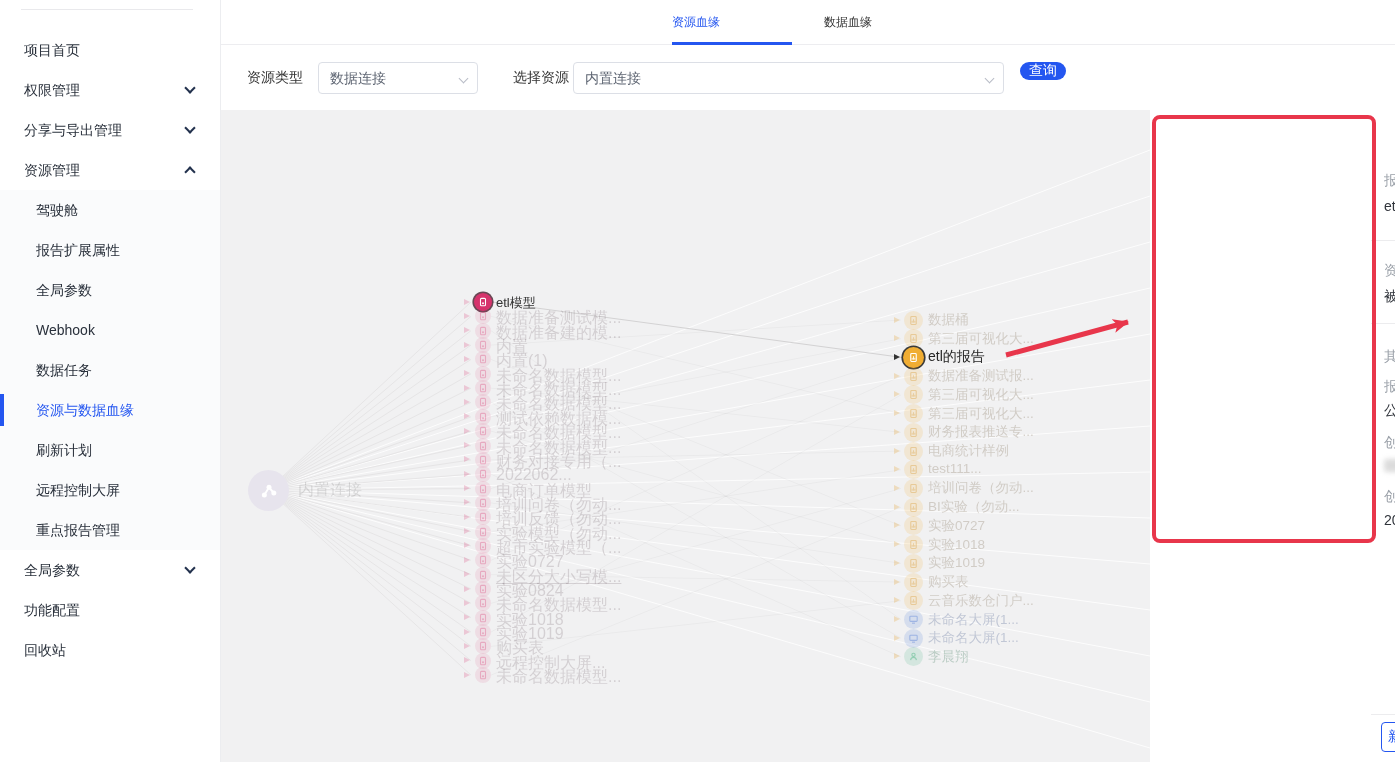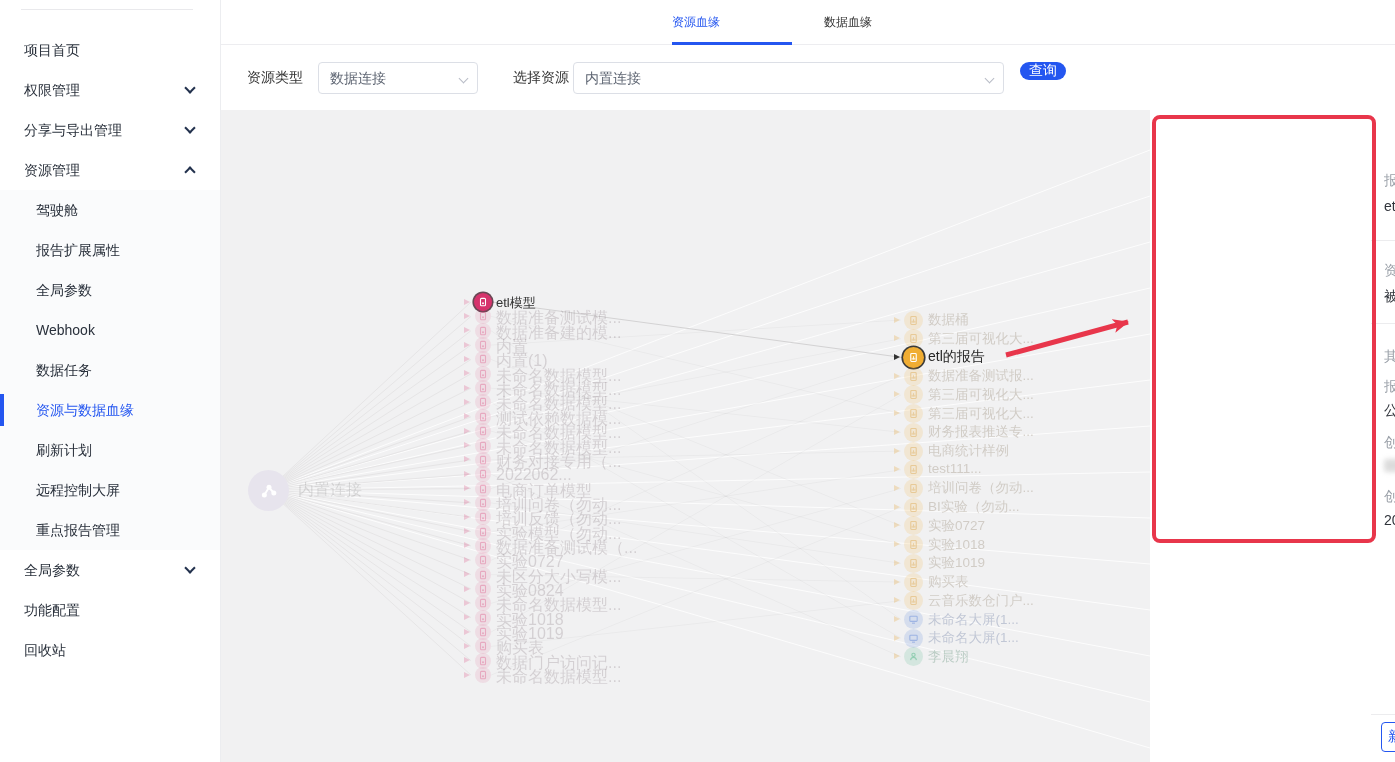--- a/index.html
+++ b/index.html
@@ -318,37 +318,37 @@
           </svg>
         </div>
         <div class="glabel " style="left: 275px; top: 413.6px;">实验模型（勿动...</div>
         <div class="garrow" style="left: 243px; top: 432.45px; border-left: 6px solid rgba(214, 51, 108, 0.22);"></div>
         <div class="gnode" style="left: 254px; top: 427.95px; width: 16px; height: 16px; background: rgba(214, 51, 108, 0.1);">
           <svg width="10" height="10" viewBox="0 0 12 12">
             <rect x="3" y="1.6" width="6" height="8.8" rx="1.2" fill="none" stroke="rgba(214,51,108,0.30)" stroke-width="1.3"></rect>
             <circle cx="6" cy="7.6" r="1.2" fill="rgba(214,51,108,0.30)"></circle>
           </svg>
         </div>
-        <div class="glabel " style="left: 275px; top: 427.95px;">数据准备测试模（...</div>
+        <div class="glabel " style="left: 275px; top: 427.95px;">超市实验模型（...</div>
         <div class="garrow" style="left: 243px; top: 446.8px; border-left: 6px solid rgba(214, 51, 108, 0.22);"></div>
         <div class="gnode" style="left: 254px; top: 442.3px; width: 16px; height: 16px; background: rgba(214, 51, 108, 0.1);">
           <svg width="10" height="10" viewBox="0 0 12 12">
             <rect x="3" y="1.6" width="6" height="8.8" rx="1.2" fill="none" stroke="rgba(214,51,108,0.30)" stroke-width="1.3"></rect>
             <circle cx="6" cy="7.6" r="1.2" fill="rgba(214,51,108,0.30)"></circle>
           </svg>
         </div>
         <div class="glabel " style="left: 275px; top: 442.3px;">实验0727</div>
         <div class="garrow" style="left: 243px; top: 461.15px; border-left: 6px solid rgba(214, 51, 108, 0.22);"></div>
         <div class="gnode" style="left: 254px; top: 456.65px; width: 16px; height: 16px; background: rgba(214, 51, 108, 0.1);">
           <svg width="10" height="10" viewBox="0 0 12 12">
             <rect x="3" y="1.6" width="6" height="8.8" rx="1.2" fill="none" stroke="rgba(214,51,108,0.30)" stroke-width="1.3"></rect>
             <circle cx="6" cy="7.6" r="1.2" fill="rgba(214,51,108,0.30)"></circle>
           </svg>
         </div>
-        <div class="glabel " style="left: 275px; top: 456.65px;">未区分大小写模...</div>
+        <div class="glabel " style="left: 275px; top: 456.65px; text-decoration: underline;">未区分大小写模...</div>
         <div class="garrow" style="left: 243px; top: 475.5px; border-left: 6px solid rgba(214, 51, 108, 0.22);"></div>
         <div class="gnode" style="left: 254px; top: 471px; width: 16px; height: 16px; background: rgba(214, 51, 108, 0.1);">
           <svg width="10" height="10" viewBox="0 0 12 12">
             <rect x="3" y="1.6" width="6" height="8.8" rx="1.2" fill="none" stroke="rgba(214,51,108,0.30)" stroke-width="1.3"></rect>
             <circle cx="6" cy="7.6" r="1.2" fill="rgba(214,51,108,0.30)"></circle>
           </svg>
         </div>
         <div class="glabel " style="left: 275px; top: 471px;">实验0824</div>
         <div class="garrow" style="left: 243px; top: 489.85px; border-left: 6px solid rgba(214, 51, 108, 0.22);"></div>
         <div class="gnode" style="left: 254px; top: 485.35px; width: 16px; height: 16px; background: rgba(214, 51, 108, 0.1);">
@@ -382,21 +382,21 @@
           </svg>
         </div>
         <div class="glabel " style="left: 275px; top: 528.4px;">购买表</div>
         <div class="garrow" style="left: 243px; top: 547.25px; border-left: 6px solid rgba(214, 51, 108, 0.22);"></div>
         <div class="gnode" style="left: 254px; top: 542.75px; width: 16px; height: 16px; background: rgba(214, 51, 108, 0.1);">
           <svg width="10" height="10" viewBox="0 0 12 12">
             <rect x="3" y="1.6" width="6" height="8.8" rx="1.2" fill="none" stroke="rgba(214,51,108,0.30)" stroke-width="1.3"></rect>
             <circle cx="6" cy="7.6" r="1.2" fill="rgba(214,51,108,0.30)"></circle>
           </svg>
         </div>
-        <div class="glabel " style="left: 275px; top: 542.75px;">数据门户访问记...</div>
+        <div class="glabel " style="left: 275px; top: 542.75px;">远程控制大屏...</div>
         <div class="garrow" style="left: 243px; top: 561.6px; border-left: 6px solid rgba(214, 51, 108, 0.22);"></div>
         <div class="gnode" style="left: 254px; top: 557.1px; width: 16px; height: 16px; background: rgba(214, 51, 108, 0.1);">
           <svg width="10" height="10" viewBox="0 0 12 12">
             <rect x="3" y="1.6" width="6" height="8.8" rx="1.2" fill="none" stroke="rgba(214,51,108,0.30)" stroke-width="1.3"></rect>
             <circle cx="6" cy="7.6" r="1.2" fill="rgba(214,51,108,0.30)"></circle>
           </svg>
         </div>
         <div class="glabel " style="left: 275px; top: 557.1px;">未命名数据模型...</div>
         <div class="garrow" style="left: 673px; top: 206.5px; border-left: 6px solid rgba(228, 168, 68, 0.3);"></div>
         <div class="gnode" style="left: 682.5px; top: 200.5px; width: 19px; height: 19px; background: rgba(240, 173, 51, 0.16);">

